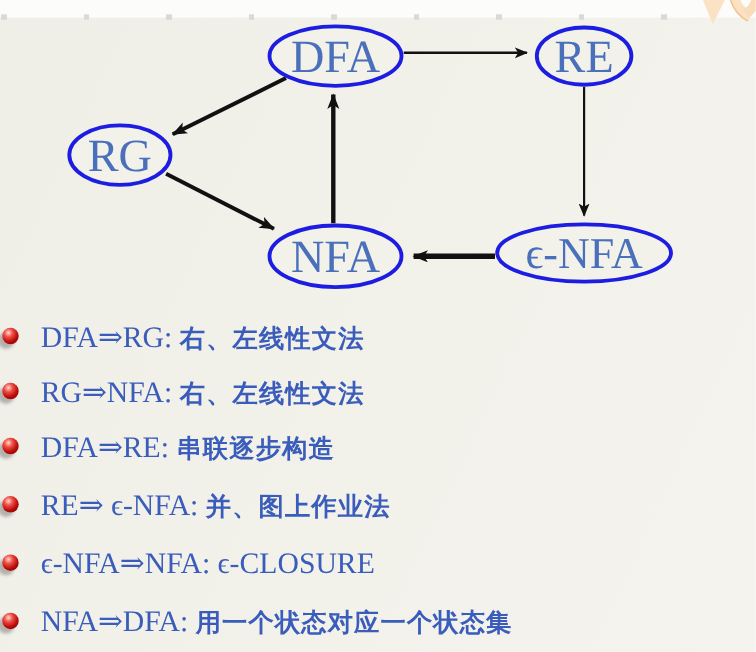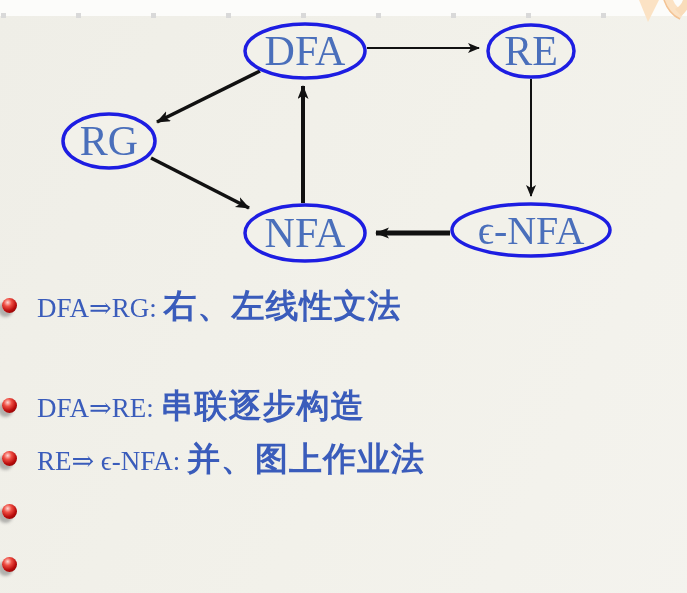--- a/index.html
+++ b/index.html
@@ -38,21 +38,21 @@
     box-shadow:-4px 4px 3px rgba(100,100,100,0.45);
   }
   .row-text{
     margin-left:20px;
     font-size:27px;line-height:33px;
     color:#3a5cbb;
     white-space:nowrap;
     font-family:"Liberation Serif","DejaVu Serif","DejaVu Sans",serif;
   }
   .zh{
-    font-size:33px;
+    font-size:23px;
     letter-spacing:1px;
     font-weight:600;
     color:#3a5cbb;
   }
 </style>
 </head>
 <body>
 
 <div class="slide">
 
@@ -107,33 +107,39 @@
     </g>
   </svg>
 
   <div class="list">
 
     <div class="row" style="top:290px">
       <span class="bullet"></span>
       <span class="row-text"><span>DFA⇒RG: </span><span class="zh">右、左线性文法</span></span>
     </div>
 
+    <div class="row" style="top:340px">
+      <span class="bullet"></span>
+      <span class="row-text"><span>RG⇒NFA: </span><span class="zh">右、左线性文法</span></span>
+    </div>
 
     <div class="row" style="top:390px">
       <span class="bullet"></span>
       <span class="row-text"><span>DFA⇒RE: </span><span class="zh">串联逐步构造</span></span>
     </div>
 
     <div class="row" style="top:443px">
       <span class="bullet"></span>
       <span class="row-text"><span>RE⇒ ϵ-NFA: </span><span class="zh">并、图上作业法</span></span>
     </div>
 
     <div class="row" style="top:496px">
       <span class="bullet"></span>
+      <span class="row-text"><span>ϵ-NFA⇒NFA: ϵ-CLOSURE</span><span class="zh"></span></span>
     </div>
 
     <div class="row" style="top:549px">
       <span class="bullet"></span>
+      <span class="row-text"><span>NFA⇒DFA: </span><span class="zh">用一个状态对应一个状态集</span></span>
     </div>
 
   </div>
 </div>
 
 </body></html>

